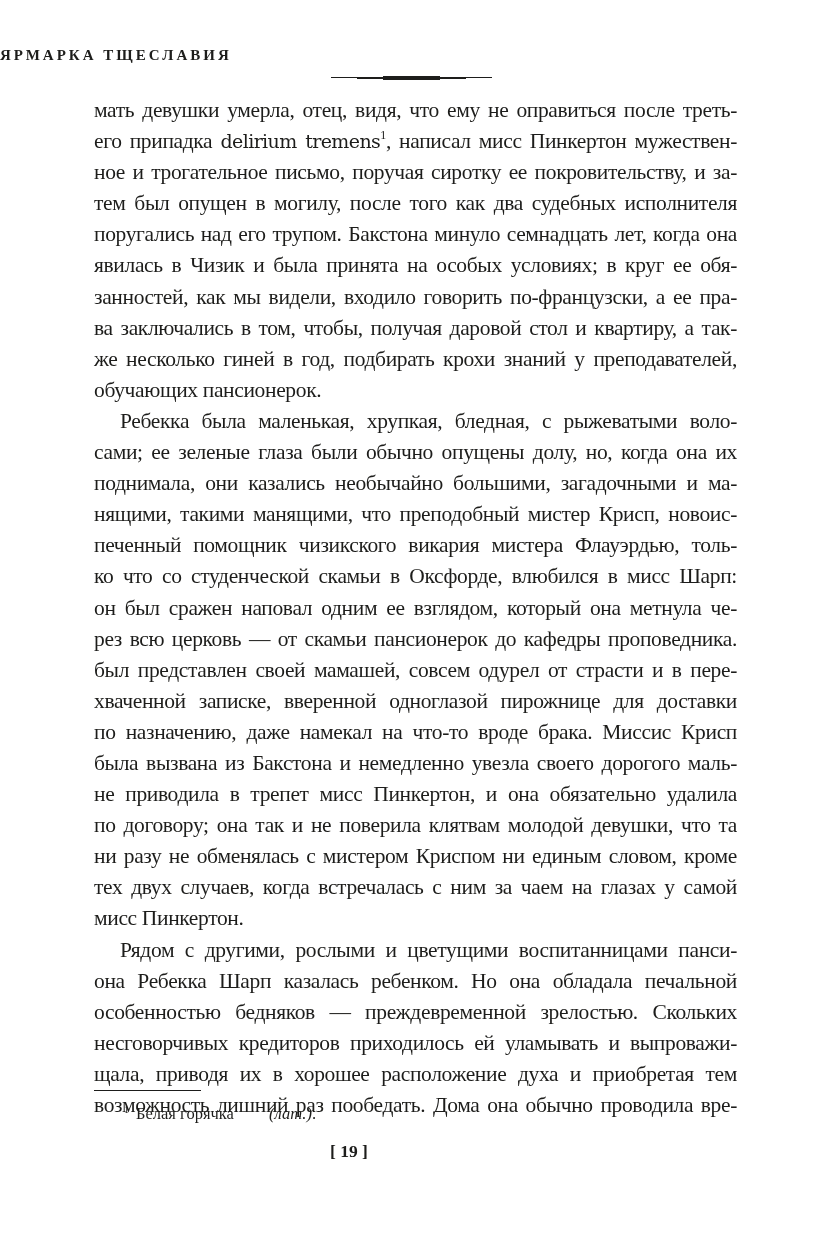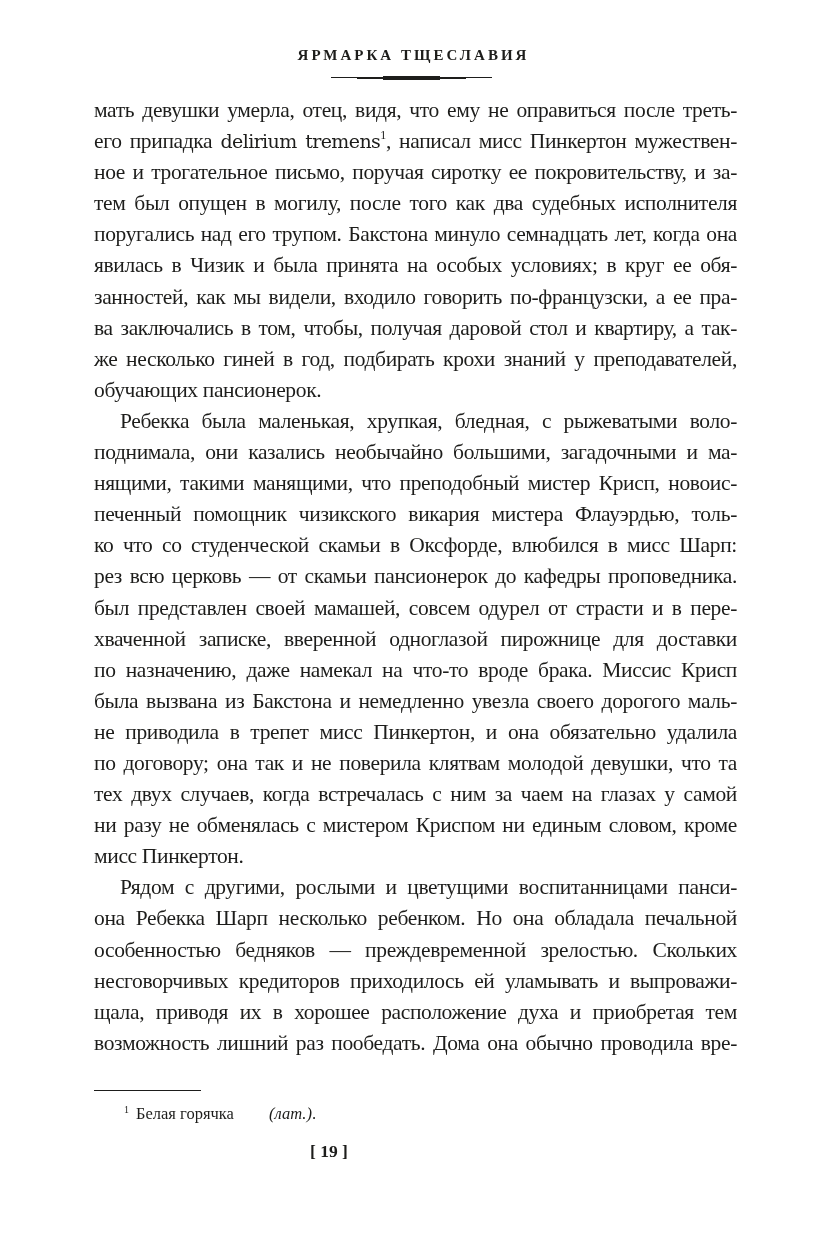--- a/index.html
+++ b/index.html
@@ -13,21 +13,20 @@
       position: relative;
       overflow: hidden;
       color: #1d1d1b;
       font-family: "Liberation Serif", "DejaVu Serif", serif;
     }
     .running-head {
       position: absolute;
       top: 47px;
       left: 0;
       width: 827px;
-      text-align: center;
       font-family: "Liberation Serif", serif;
       font-weight: bold;
       font-size: 15px;
       letter-spacing: 3px;
       color: #1d1d1b;
     }
     .ornament {
       position: absolute;
       top: 76px;
       left: 331px;
@@ -118,20 +117,21 @@
     }
     .folio {
       position: absolute;
       top: 1141px;
       left: 0;
       width: 658px;
       text-align: center;
       font-family: "Liberation Serif", serif;
       font-weight: bold;
       font-size: 17.5px;
+      padding-left: 20px;
     }
   </style>
 </head>
 <body>
 
 <div class="running-head">ЯРМАРКА ТЩЕСЛАВИЯ</div>
 <div class="ornament">
   <div class="thin"></div>
   <div class="mid"></div>
   <div class="thick"></div>
@@ -147,39 +147,41 @@
     <span class="line">поругались над его трупом. Бакстона минуло семнадцать лет, когда она</span>
     <span class="line">явилась в Чизик и была принята на особых условиях; в круг ее обя-</span>
     <span class="line">занностей, как мы видели, входило говорить по-французски, а ее пра-</span>
     <span class="line">ва заключались в том, чтобы, получая даровой стол и квартиру, а так-</span>
     <span class="line">же несколько гиней в год, подбирать крохи знаний у преподавателей,</span>
     <span class="line last">обучающих пансионерок.</span>
   </div>
 
   <div>
     <span class="line indent">Ребекка была маленькая, хрупкая, бледная, с рыжеватыми воло-</span>
+    <span class="line">сами; ее зеленые глаза были обычно опущены долу, но, когда она их</span>
     <span class="line">поднимала, они казались необычайно большими, загадочными и ма-</span>
     <span class="line">нящими, такими манящими, что преподобный мистер Крисп, новоис-</span>
     <span class="line">печенный помощник чизикского викария мистера Флауэрдью, толь-</span>
     <span class="line">ко что со студенческой скамьи в Оксфорде, влюбился в мисс Шарп:</span>
+    <span class="line">он был сражен наповал одним ее взглядом, который она метнула че-</span>
     <span class="line">рез всю церковь — от скамьи пансионерок до кафедры проповедника.</span>
     <span class="line">был представлен своей мамашей, совсем одурел от страсти и в пере-</span>
     <span class="line">хваченной записке, вверенной одноглазой пирожнице для доставки</span>
     <span class="line">по назначению, даже намекал на что-то вроде брака. Миссис Крисп</span>
     <span class="line">была вызвана из Бакстона и немедленно увезла своего дорогого маль-</span>
     <span class="line">не приводила в трепет мисс Пинкертон, и она обязательно удалила</span>
     <span class="line">по договору; она так и не поверила клятвам молодой девушки, что та</span>
+    <span class="line">ни разу не обменялась с мистером Криспом ни единым словом, кроме</span>
     <span class="line">тех двух случаев, когда встречалась с ним за чаем на глазах у самой</span>
-    <span class="line">ни разу не обменялась с мистером Криспом ни единым словом, кроме</span>
     <span class="line last">мисс Пинкертон.</span>
   </div>
 
   <div>
     <span class="line indent">Рядом с другими, рослыми и цветущими воспитанницами панси-</span>
-    <span class="line">она Ребекка Шарп несколько ребенком. Но она обладала печальной</span>
+    <span class="line">она Ребекка Шарп казалась ребенком. Но она обладала печальной</span>
     <span class="line">особенностью бедняков — преждевременной зрелостью. Скольких</span>
     <span class="line">несговорчивых кредиторов приходилось ей уламывать и выпроважи-</span>
     <span class="line">щала, приводя их в хорошее расположение духа и приобретая тем</span>
     <span class="line">возможность лишний раз пообедать. Дома она обычно проводила вре-</span>
 
   </div>
 </div>
 
 <div class="fn-rule"></div>
 <div class="footnote">

